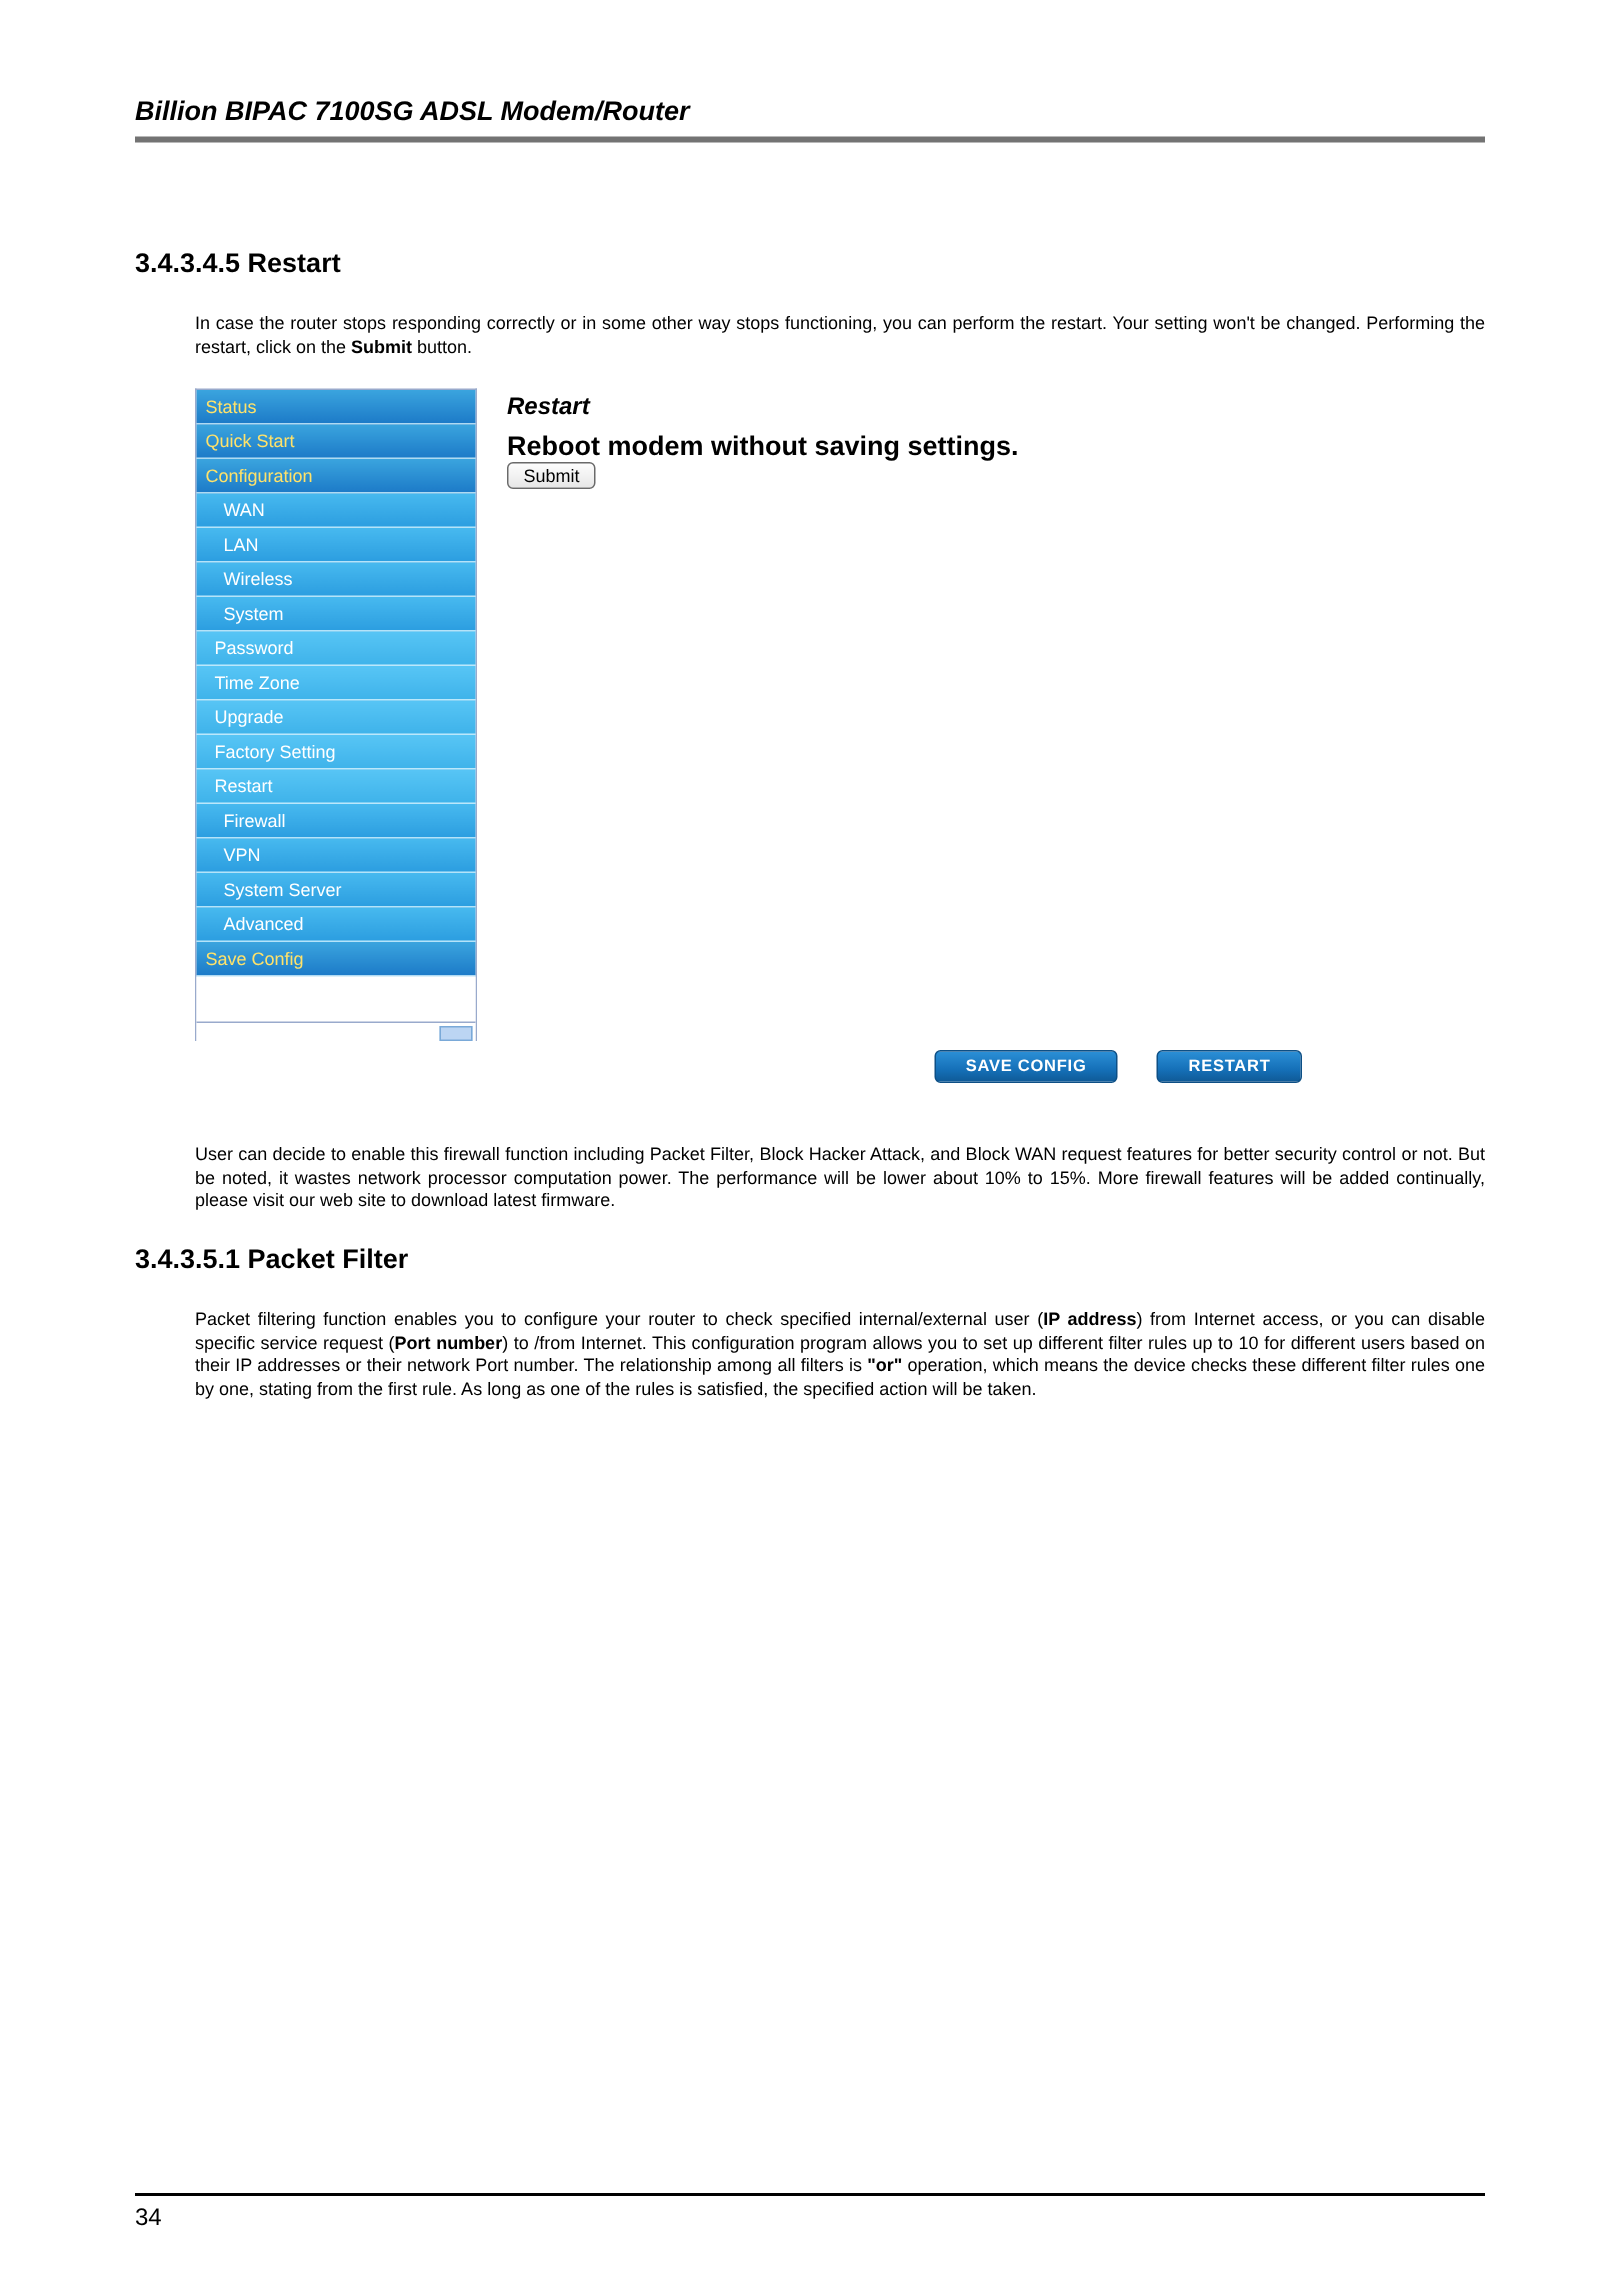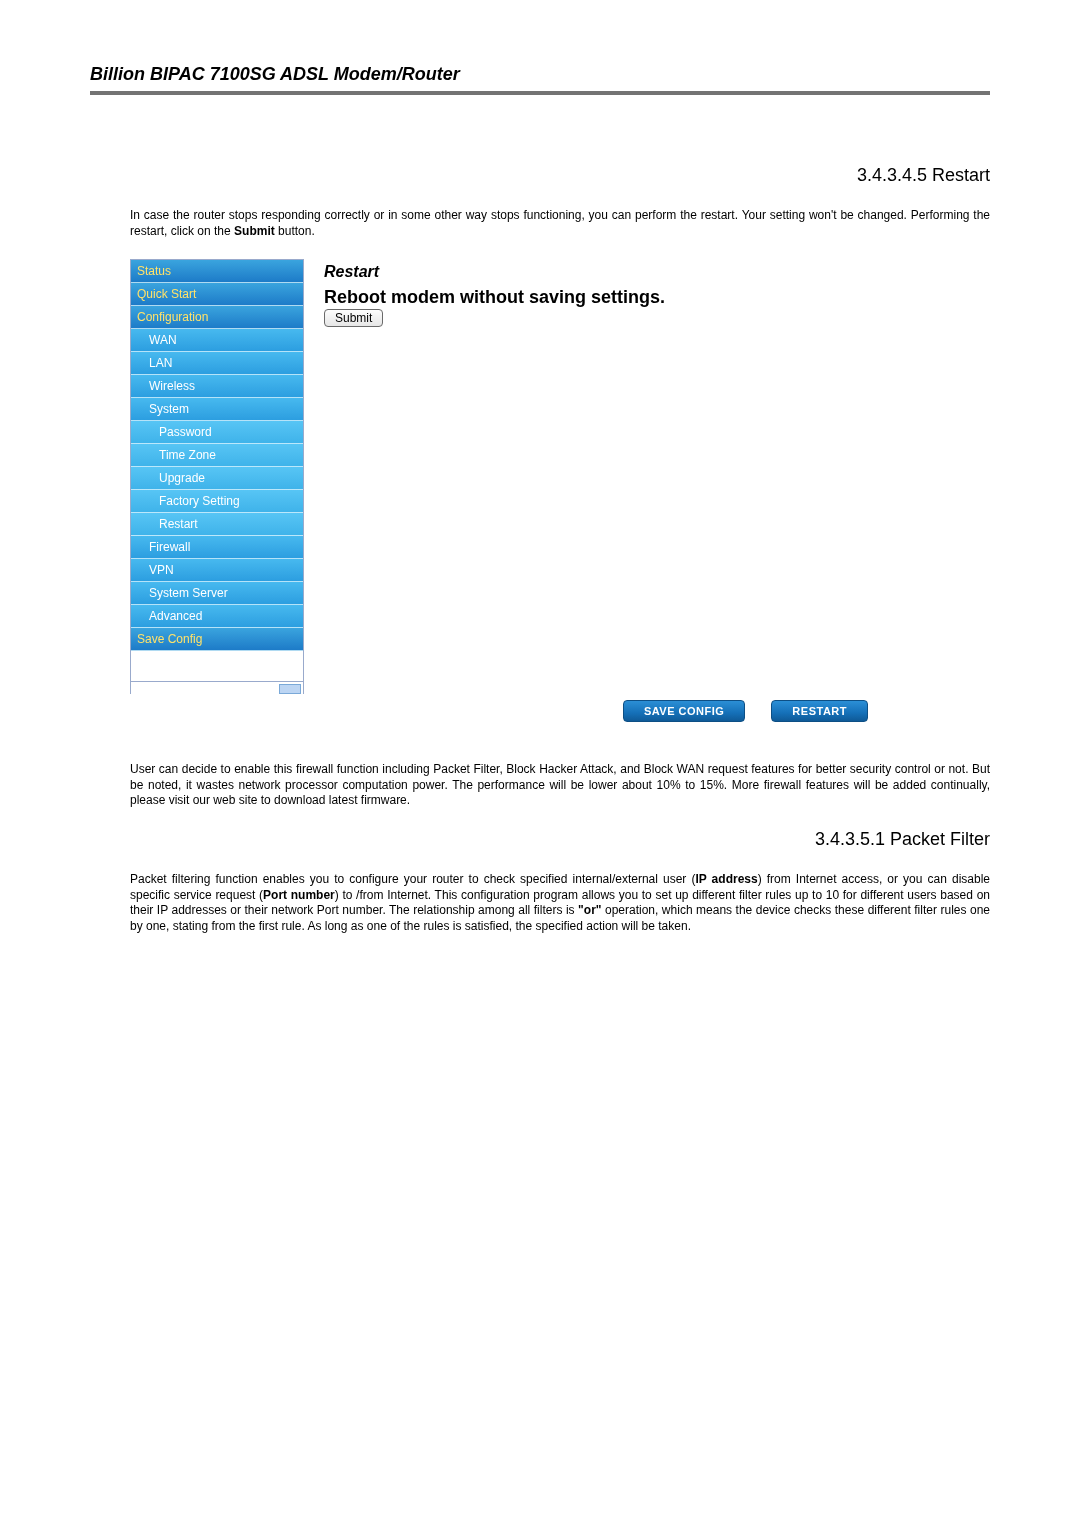--- a/index.html
+++ b/index.html
@@ -18,24 +18,23 @@
   }
   .doc-header {
     font-weight: bold;
     font-style: italic;
     font-size: 18px;
     padding-bottom: 6px;
     border-bottom: 4px solid #737373;
     margin-bottom: 70px;
   }
   .h3 {
-    font-weight: normal;
+    font-weight: bold;
     font-size: 18px;
     margin: 0 0 22px 0;
-    text-align: right;
   }
   .h2 {
     font-weight: bold;
     font-size: 22px;
     margin: 40px 0 14px 0;
   }
   .body-p {
     font-size: 12px;
     line-height: 1.3;
     margin: 0 0 20px 40px;
@@ -52,41 +51,41 @@
     width: 740px;
     position: relative;
   }
   .ui-wrap {
     display: flex;
     width: 100%;
     background: #fff;
     position: relative;
   }
   .sidebar {
-    width: 174px;
+    width: 188px;
     border: 1px solid #9ac;
     border-bottom: none;
     box-sizing: border-box;
     background: #fff;
   }
   .side-item {
     color: #fff;
     font-size: 12px;
     padding: 4px 6px;
     border-bottom: 1px solid rgba(255,255,255,.6);
     background: linear-gradient(#3aa4de, #1d7bc8);
     cursor: default;
   }
   .side-sub1 {
     background: linear-gradient(#47b9ef, #2c9ee0);
     padding-left: 18px;
   }
   .side-sub2 {
     background: linear-gradient(#57c5f5, #3fb3ea);
-    padding-left: 28px;
+    padding-left: 12px;
   }
   .side-hl {
     
     color: #ffe26a;
   }
   .side-empty {
     height: 30px;
     background: #fff;
   }
   .side-bottom-bar {
@@ -204,13 +203,17 @@
     </div>
   </div>
 
   <p class="body-p">User can decide to enable this firewall function including Packet Filter, Block Hacker Attack, and Block WAN request features for better security control or not. But be noted, it wastes network processor computation power. The performance will be lower about 10% to 15%. More firewall features will be added continually, please visit our web site to download latest firmware.</p>
 
   <div class="h3">3.4.3.5.1 Packet Filter</div>
   <p class="body-p">
     <span>Packet filtering function enables you to configure your router to check specified internal/external user (</span><span class="bold">IP address</span><span>) from Internet access, or you can disable specific service request (</span><span class="bold">Port number</span><span>) to /from Internet. This configuration program allows you to set up different filter rules up to 10 for different users based on their IP addresses or their network Port number. The relationship among all filters is </span><span class="bold">"or"</span><span> operation, which means the device checks these different filter rules one by one, stating from the first rule. As long as one of the rules is satisfied, the specified action will be taken.</span>
   </p>
 
+  <div class="doc-footer">
+    <hr>
+    <span class="pgnum">34</span>
+  </div>
 </div>
 
 </body></html>

